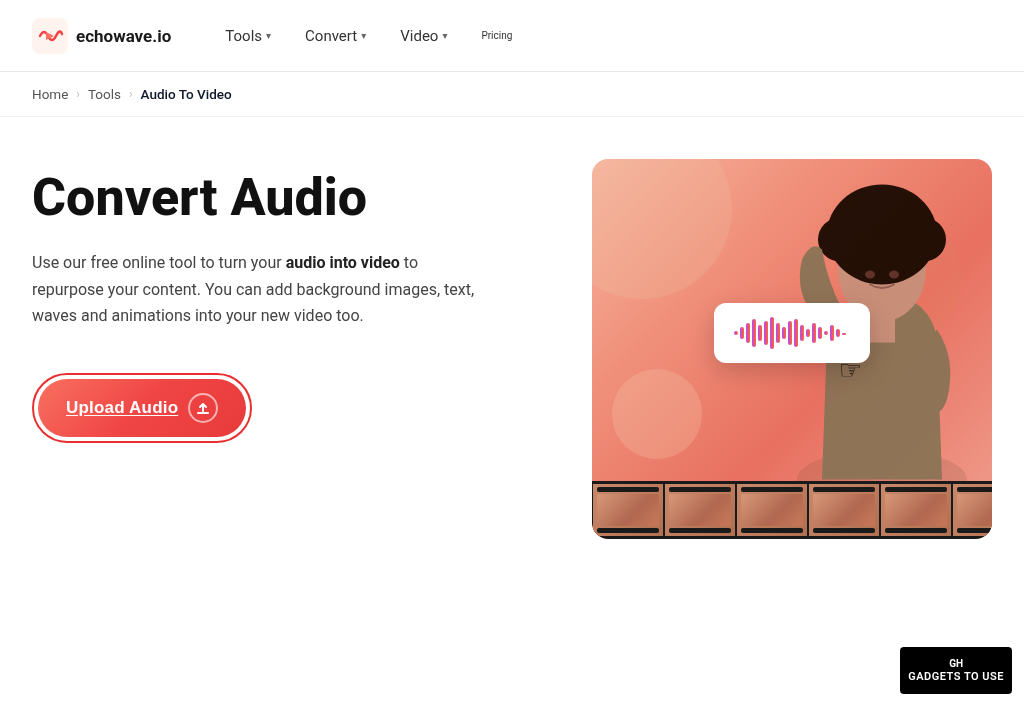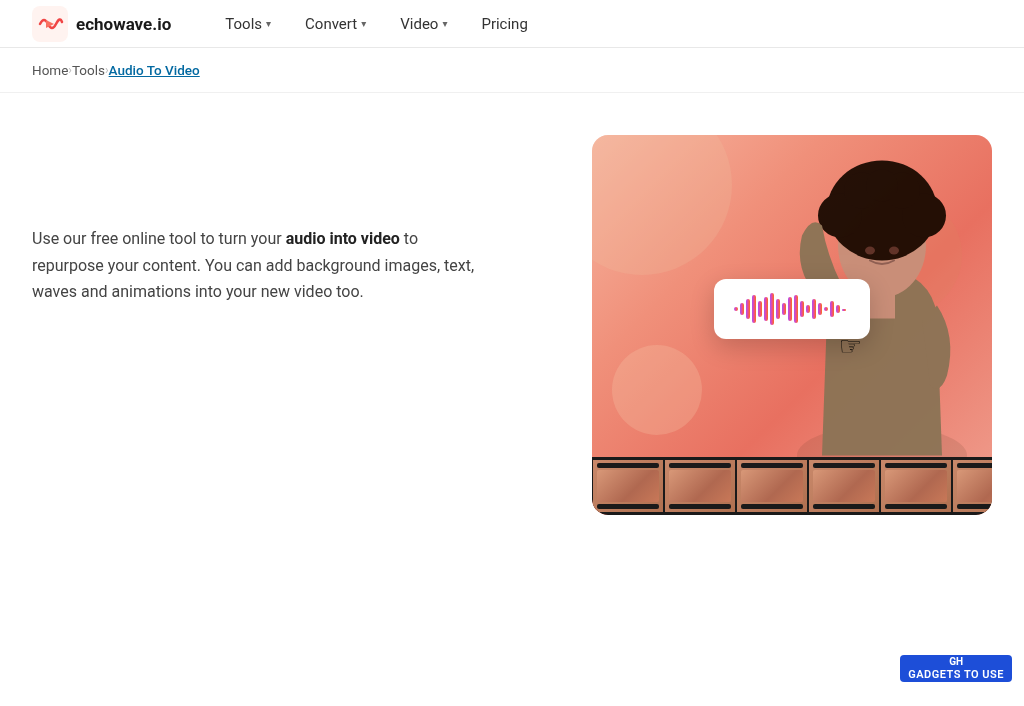--- a/index.html
+++ b/index.html
@@ -9,21 +9,21 @@
       width: 1024px;
       min-height: 706px;
       overflow: hidden;
     }
 
     
     nav {
       display: flex;
       align-items: center;
       padding: 0 32px;
-      height: 48px;
+      height: 72px;
       border-bottom: 1px solid #e8e8e8;
       background: #fff;
     }
     .logo-area {
       display: flex;
       align-items: center;
       gap: 8px;
       margin-right: 40px;
       text-decoration: none;
     }
@@ -51,49 +51,48 @@
       color: #333;
       cursor: pointer;
       border-radius: 6px;
       text-decoration: none;
     }
     .nav-chevron {
       font-size: 10px;
       color: #666;
     }
     .nav-pricing {
-      font-size: 15px;
+      font-size: 10px;
       color: #333;
       padding: 8px 14px;
       cursor: pointer;
     }
 
     
     .breadcrumb {
       display: flex;
       align-items: center;
-      gap: 0;
+      gap: 8px;
       padding: 14px 32px;
       font-size: 13.5px;
       color: #666;
       border-bottom: 1px solid #f0f0f0;
     }
     .breadcrumb-sep {
       color: #bbb;
       font-size: 12px;
     }
     .breadcrumb-link {
       color: #555;
       cursor: pointer;
       text-decoration: none;
     }
     .breadcrumb-current {
-      color: #0369a1;
+      color: #0f172a;
       font-weight: 500;
-      text-decoration: underline;
     }
 
     
     .main {
       display: flex;
       padding: 52px 32px 40px 32px;
       gap: 40px;
       align-items: flex-start;
     }
 
@@ -234,27 +233,27 @@
     .film-frame-inner {
       position: absolute;
       inset: 10px 4px;
       background: linear-gradient(135deg, #d89878 0%, #b06850 60%, #c87858 100%);
       border-radius: 2px;
     }
 
     
     .gh-badge {
       position: fixed;
-      bottom: 24px;
+      bottom: 12px;
       right: 12px;
-      background: #1d4ed8;
+      background: #000000;
       color: #fff;
       font-size: 10px;
       font-weight: 700;
-      padding: 0 8px;
+      padding: 10px 8px;
       border-radius: 4px;
       line-height: 1.3;
       text-align: center;
     }
 
     
     .shape-circle {
       position: absolute;
       border-radius: 50%;
       opacity: 0.25;
@@ -312,27 +311,38 @@
   <span class="breadcrumb-sep">›</span>
   <a class="breadcrumb-link" href="#">Tools</a>
   <span class="breadcrumb-sep">›</span>
   <span class="breadcrumb-current">Audio To Video</span>
 </div>
 
 <div class="main">
 
   <div class="left-content">
     <h1 class="hero-title">
-      <br>
+      <span>Convert Audio</span><br>
     </h1>
 
     <p class="hero-desc">
       Use our free online tool to turn your <strong>audio into video</strong> to repurpose your content. You can add background images, text, waves and animations into your new video too.
     </p>
 
+    <div class="upload-btn-wrapper">
+      <button class="upload-btn">
+        <span>Upload Audio</span>
+        <span class="upload-icon-circle">
+          <svg width="16" height="16" viewBox="0 0 16 16" fill="none">
+            <path d="M8 11V4M8 4L5 7M8 4L11 7" stroke="white" stroke-width="2" stroke-linecap="round" stroke-linejoin="round"></path>
+            <path d="M3 13h10" stroke="white" stroke-width="2" stroke-linecap="round"></path>
+          </svg>
+        </span>
+      </button>
+    </div>
   </div>
 
   <div class="right-content">
     <div class="hero-image-bg">
 
       <div class="shape-circle shape-1"></div>
       <div class="shape-circle shape-2"></div>
       <div class="shape-circle shape-3"></div>
 
       <svg style="position:absolute;right:0;bottom:58px;width:55%;height:85%;opacity:0.95" viewBox="0 0 220 320" xmlns="http://www.w3.org/2000/svg">

